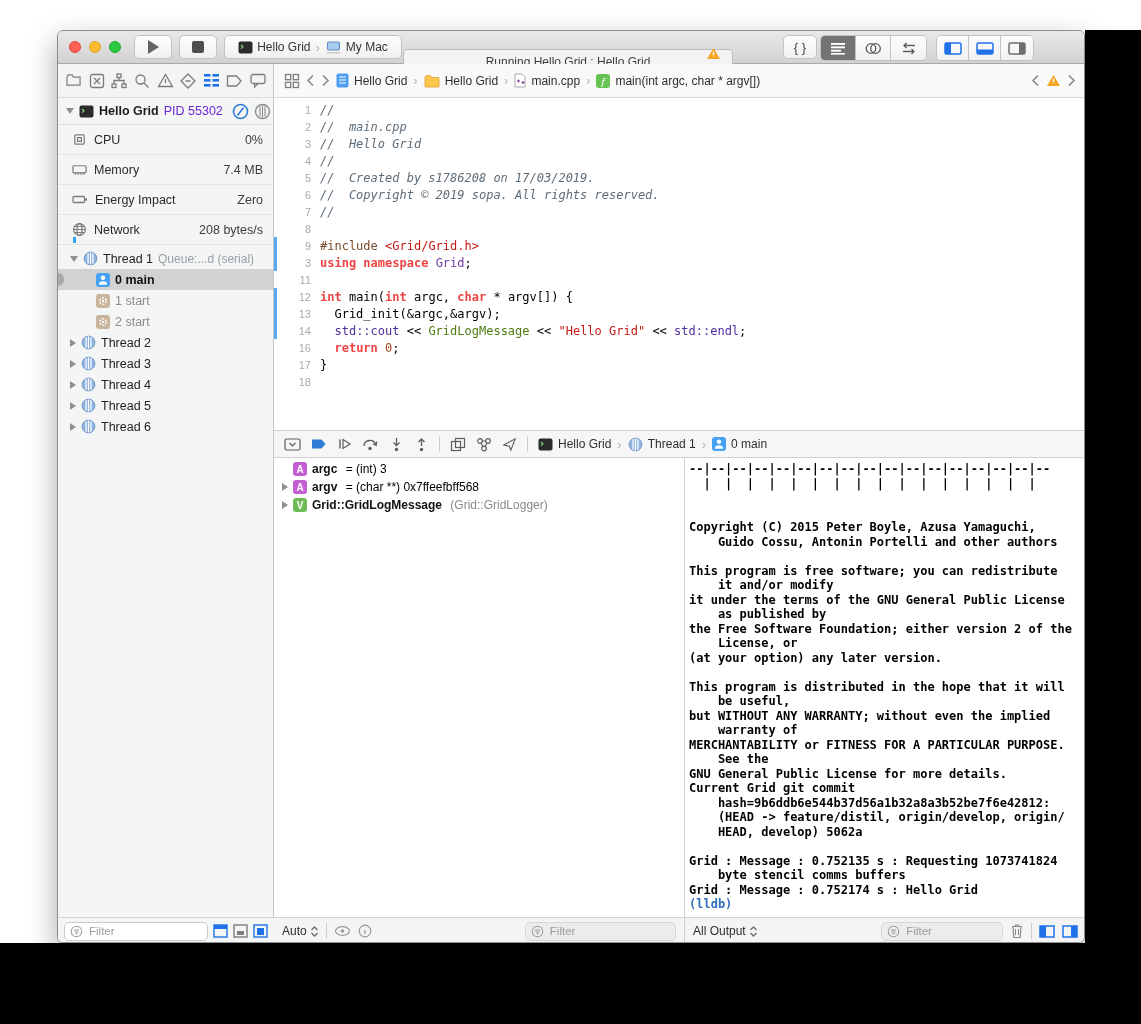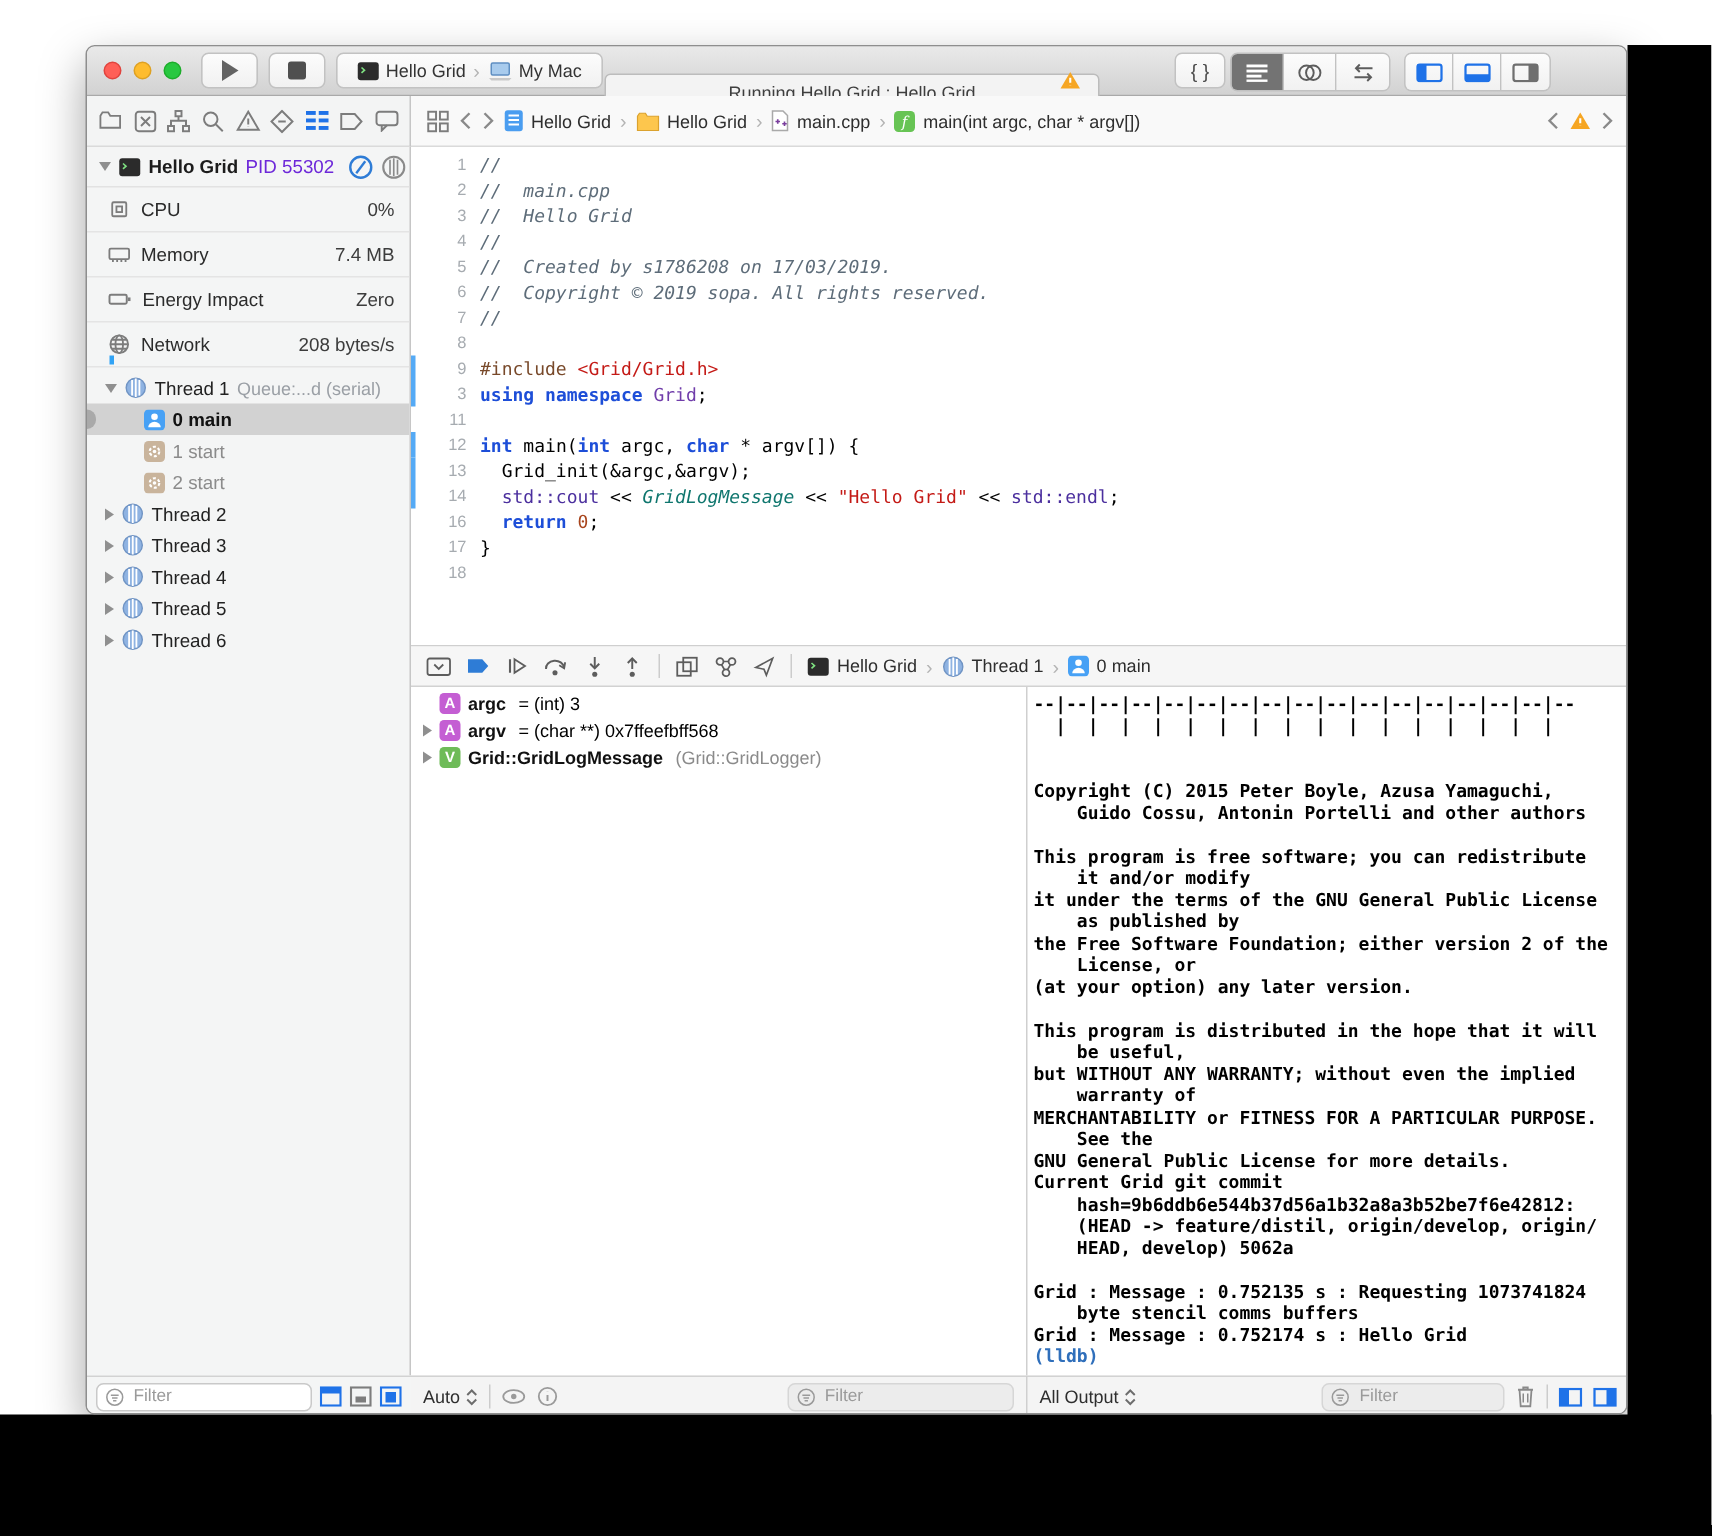--- a/index.html
+++ b/index.html
@@ -83,24 +83,24 @@
   .ln{color:#a6abb0;font-size:11px;font-family:"Liberation Sans",sans-serif;}
   .chbar{position:absolute;left:0;top:0;width:3px;height:100%;background:#55aaf5;}
   .bp{position:absolute;right:2px;top:1px;width:34px;height:15px;background:#2b6fd3;color:#fff;font-size:11px;
       font-family:"Liberation Sans",sans-serif;display:flex;align-items:center;justify-content:center;padding-right:6px;box-sizing:border-box;
       clip-path:polygon(0 0,79% 0,100% 50%,79% 100%,0 100%);border-radius:2px;}
   .codetxt{white-space:pre;}
   .t-pl{color:#000;}
   .t-com{color:#5d6c79;font-style:italic;}
   .t-pre{color:#78492a;}
   .t-str{color:#c41a16;}
-  .t-kw{color:#1d4ed8;font-weight:bold;}
+  .t-kw{color:#ef4444;font-weight:bold;}
   .t-ns{color:#703daa;}
   .t-fn{color:#4b2f9e;}
-  .t-type{color:#0f766e;font-style:italic;}
+  .t-type{color:#4d7c0f;}
   .t-num{color:#a8441c;}
   .annot{position:absolute;right:0;top:0;height:100%;width:182px;background:#c6e7b7;display:flex;align-items:center;gap:5px;
          padding-left:5px;box-sizing:border-box;font-family:"Liberation Sans",sans-serif;font-size:11.5px;color:#1e1e1e;}
 
   
   #debugbar{position:absolute;left:216px;top:400px;width:812px;height:27px;background:#f6f6f6;border-bottom:1px solid #d2d2d2;
             display:flex;align-items:center;gap:10px;padding:0 10px;box-sizing:border-box;color:#2e2e2e;}
   .dbdiv{width:1px;height:16px;background:#cccccc;}
   #debug-crumbs{display:flex;align-items:center;gap:5px;}
 

